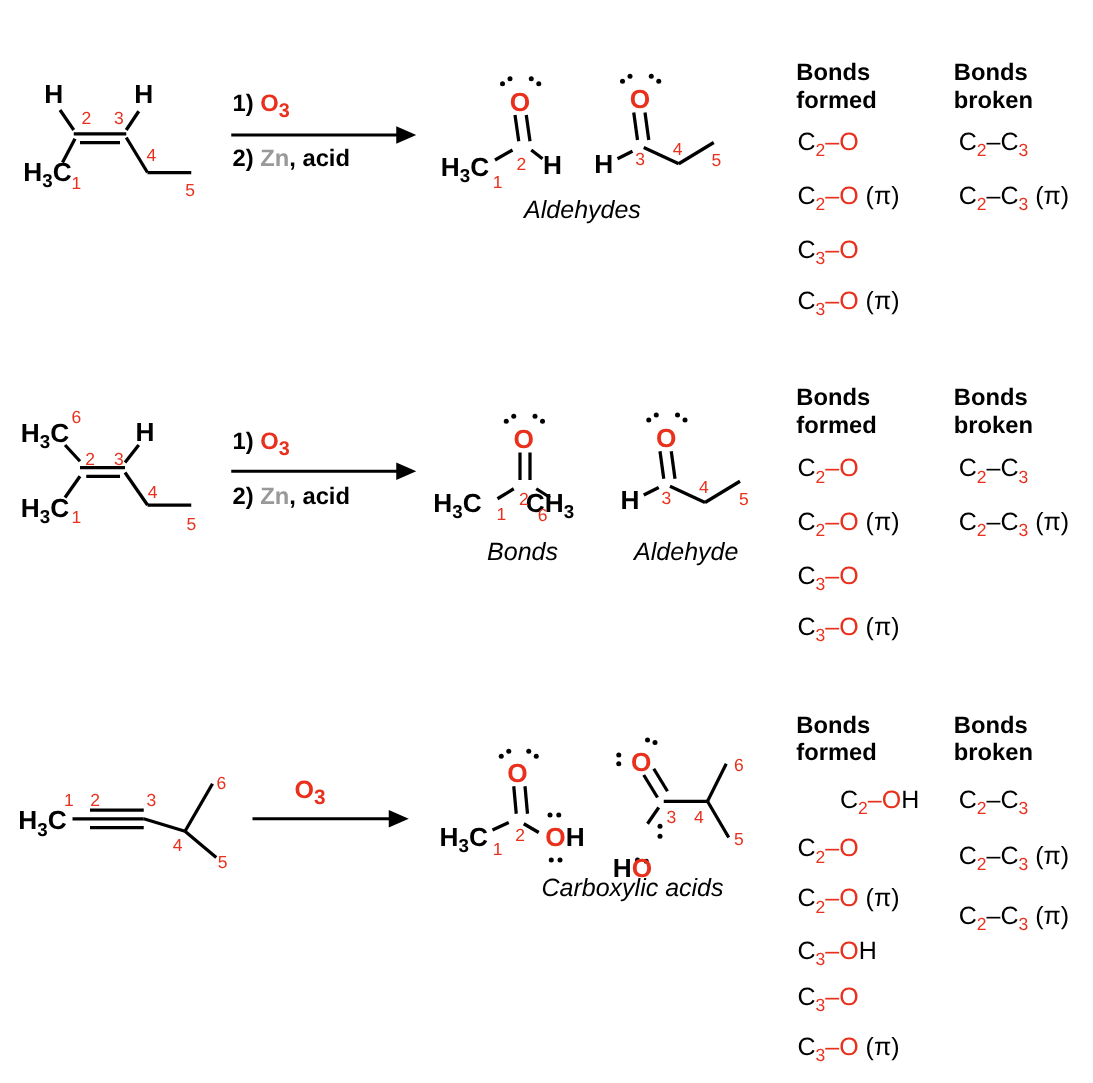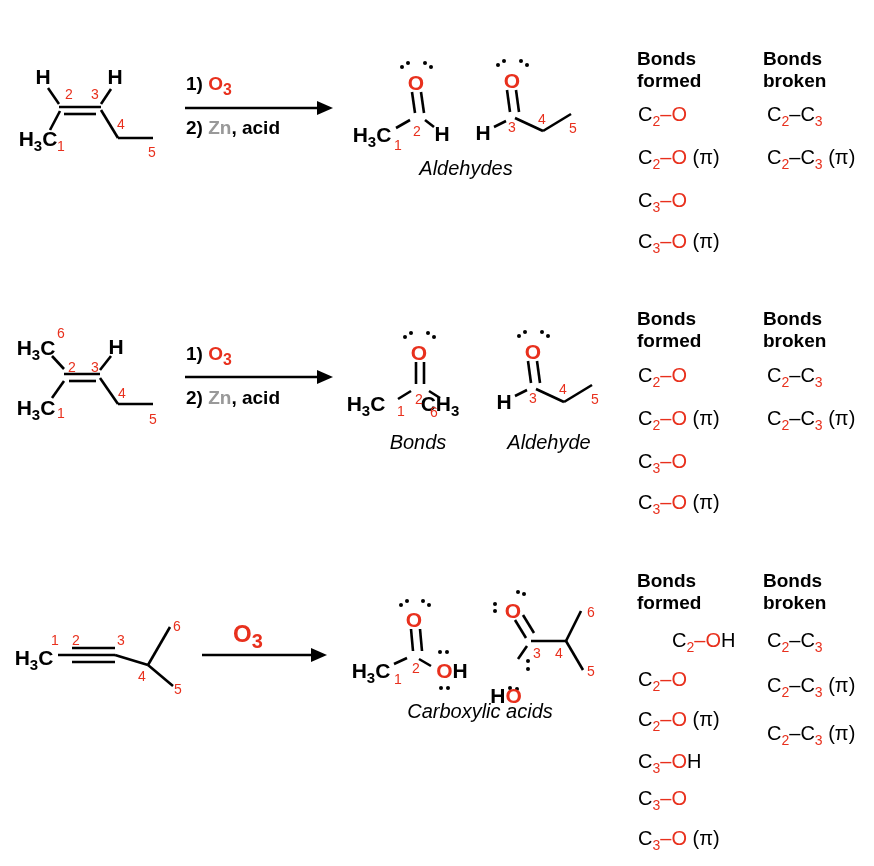--- a/index.html
+++ b/index.html
@@ -6,21 +6,21 @@
   html,body{margin:0;padding:0;background:#fff;}
   #canvas{
     position:relative;width:874px;height:866px;background:#ffffff;
     font-family:"Liberation Sans",sans-serif;color:var(--ink);overflow:hidden;
   }
   .abs{position:absolute;}
   .atom{font-weight:bold;font-size:21px;white-space:nowrap;transform:translate(-50%,-50%);line-height:1;}
   .atom sub{font-size:15px;line-height:0;}
   .loc{font-size:14px;color:var(--red);transform:translate(-50%,-50%);line-height:1;white-space:nowrap;}
   .cond{font-weight:bold;font-size:19px;white-space:nowrap;line-height:1;}
-  .condc{font-weight:bold;font-size:24px;white-space:nowrap;line-height:1;transform:translateX(-50%);}
+  .condc{font-weight:bold;font-size:20px;white-space:nowrap;line-height:1;transform:translateX(-50%);}
   .plabel{font-style:italic;font-size:20px;white-space:nowrap;transform:translateX(-50%);line-height:1;}
   .hdr{font-weight:bold;font-size:19px;line-height:22px;white-space:pre-line;}
   .brow{font-size:20px;white-space:nowrap;line-height:1;}
   .brow sub{font-size:14px;line-height:0;}
   .c-r{color:var(--red);}
   .c-g{color:var(--gray);}
   svg{display:block;}
   svg line{stroke:var(--ink);stroke-width:2.6;}
   svg .thin{stroke-width:2.4;}
   svg circle{fill:var(--ink);stroke:none;}
@@ -249,21 +249,21 @@
   <span class="abs loc" style="left:398px;top:679px">1</span>
   <span class="abs loc" style="left:416px;top:668px">2</span>
 
   <span class="abs atom" style="left:506px;top:695px"><span>H</span><span class="c-r">O</span></span>
   <span class="abs atom c-r" style="left:513px;top:610px">O</span>
   <span class="abs loc" style="left:537px;top:653px">3</span>
   <span class="abs loc" style="left:559px;top:653px">4</span>
   <span class="abs loc" style="left:591px;top:671px">5</span>
   <span class="abs loc" style="left:591px;top:612px">6</span>
 
-  <span class="abs plabel" style="left:480px;top:701px">Carboxylic acids</span>
+  <span class="abs plabel" style="left:506px;top:701px">Carboxylic acids</span>
 
   <div class="abs hdr" style="left:637px;top:570px">Bonds
 formed</div>
   <div class="abs hdr" style="left:763px;top:570px">Bonds
 broken</div>
   <div class="abs brow" style="left:672px;top:630px"><span>C</span><sub class="c-r">2</sub><span class="c-r">–</span><span class="c-r">O</span><span>H</span></div>
   <div class="abs brow" style="left:638px;top:669px"><span>C</span><sub class="c-r">2</sub><span class="c-r">–</span><span class="c-r">O</span></div>
   <div class="abs brow" style="left:638px;top:709px"><span>C</span><sub class="c-r">2</sub><span class="c-r">–</span><span class="c-r">O</span><span> (π)</span></div>
   <div class="abs brow" style="left:638px;top:751px"><span>C</span><sub class="c-r">3</sub><span class="c-r">–</span><span class="c-r">O</span><span>H</span></div>
   <div class="abs brow" style="left:638px;top:788px"><span>C</span><sub class="c-r">3</sub><span class="c-r">–</span><span class="c-r">O</span></div>

